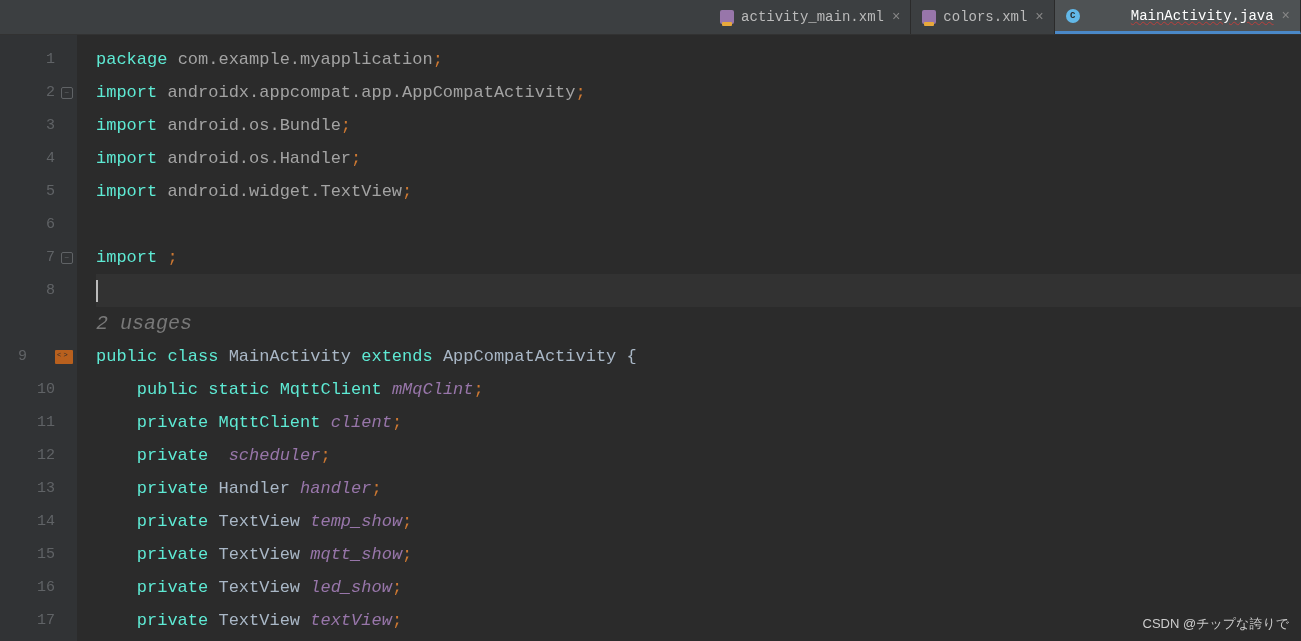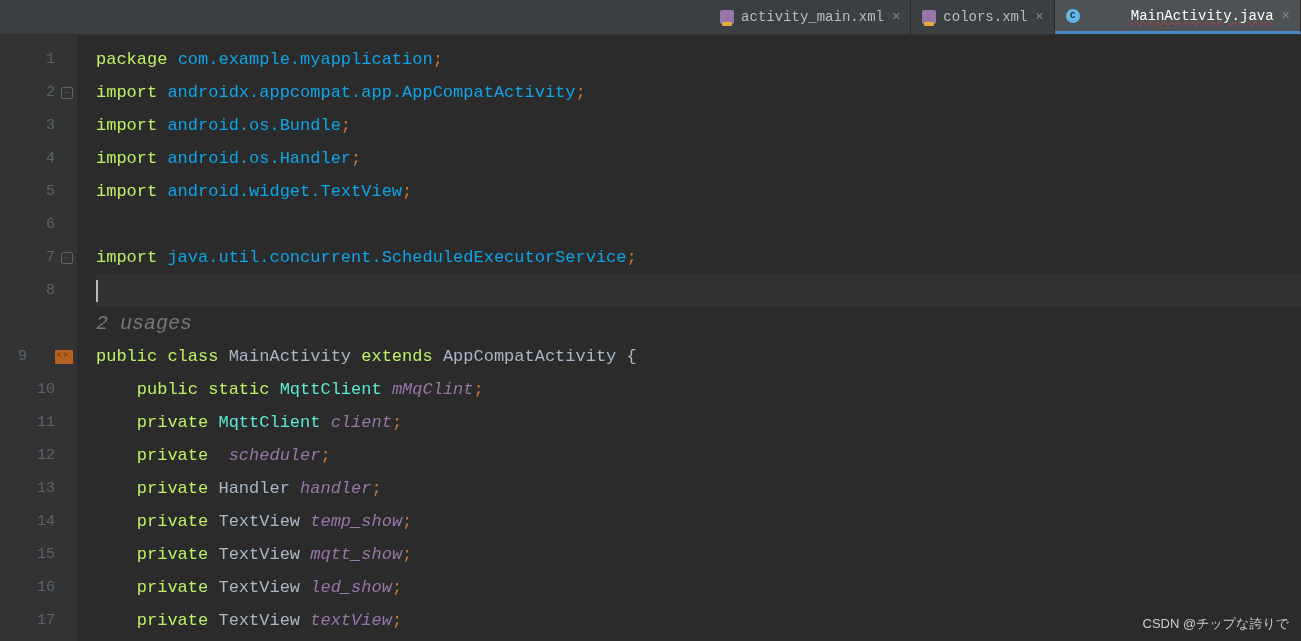--- a/index.html
+++ b/index.html
@@ -155,22 +155,22 @@
       background: #323232;
     }
     .hint-line {
       height: 33px;
       display: flex;
       align-items: center;
       color: #787878;
       font-size: 20px;
       font-style: italic;
     }
-    .kw { color: #bef264; text-align: center; }
-    .pkg { color: #0ea5e9; }
+    .kw { color: #5eead4; text-align: center; }
+    .pkg { color: #a3a3a3; }
     .type { color: #a9b7c6; }
     .err { color: #5eead4; }
     .field { color: #9876aa; font-style: italic; }
     .semi { color: #cc7832; }
     .caret {
       display: inline-block;
       width: 2px;
       height: 22px;
       background: #bbbbbb;
       vertical-align: middle;
@@ -248,21 +248,21 @@
     <div class="gutter-line">17</div>
   </div>
 
   <div class="code-area">
     <div class="code-line"><span class="kw">package</span><span> </span><span class="pkg">com.example.myapplication</span><span class="semi">;</span></div>
     <div class="code-line"><span class="kw">import</span><span> </span><span class="pkg">androidx.appcompat.app.AppCompatActivity</span><span class="semi">;</span></div>
     <div class="code-line"><span class="kw">import</span><span> </span><span class="pkg">android.os.Bundle</span><span class="semi">;</span></div>
     <div class="code-line"><span class="kw">import</span><span> </span><span class="pkg">android.os.Handler</span><span class="semi">;</span></div>
     <div class="code-line"><span class="kw">import</span><span> </span><span class="pkg">android.widget.TextView</span><span class="semi">;</span></div>
     <div class="code-line"></div>
-    <div class="code-line"><span class="kw">import</span><span> </span><span class="pkg">java.util.concurrent.ScheduledExecutorService</span><span class="semi">;</span></div>
+    <div class="code-line"><span class="kw">import</span><span> </span><span class="semi">;</span></div>
     <div class="code-line current"><span class="caret"></span></div>
     <div class="hint-line">2 usages</div>
     <div class="code-line"><span class="kw">public</span><span> </span><span class="kw">class</span><span> </span><span class="type">MainActivity</span><span> </span><span class="kw">extends</span><span> </span><span class="type">AppCompatActivity</span><span> {</span></div>
     <div class="code-line"><span>    </span><span class="kw">public</span><span> </span><span class="kw">static</span><span> </span><span class="err">MqttClient</span><span> </span><span class="field">mMqClint</span><span class="semi">;</span></div>
     <div class="code-line"><span>    </span><span class="kw">private</span><span> </span><span class="err">MqttClient</span><span> </span><span class="field">client</span><span class="semi">;</span></div>
     <div class="code-line"><span>    </span><span class="kw">private</span><span> </span><span> </span><span class="field">scheduler</span><span class="semi">;</span></div>
     <div class="code-line"><span>    </span><span class="kw">private</span><span> </span><span class="type">Handler</span><span> </span><span class="field">handler</span><span class="semi">;</span></div>
     <div class="code-line"><span>    </span><span class="kw">private</span><span> </span><span class="type">TextView</span><span> </span><span class="field">temp_show</span><span class="semi">;</span></div>
     <div class="code-line"><span>    </span><span class="kw">private</span><span> </span><span class="type">TextView</span><span> </span><span class="field">mqtt_show</span><span class="semi">;</span></div>
     <div class="code-line"><span>    </span><span class="kw">private</span><span> </span><span class="type">TextView</span><span> </span><span class="field">led_show</span><span class="semi">;</span></div>

